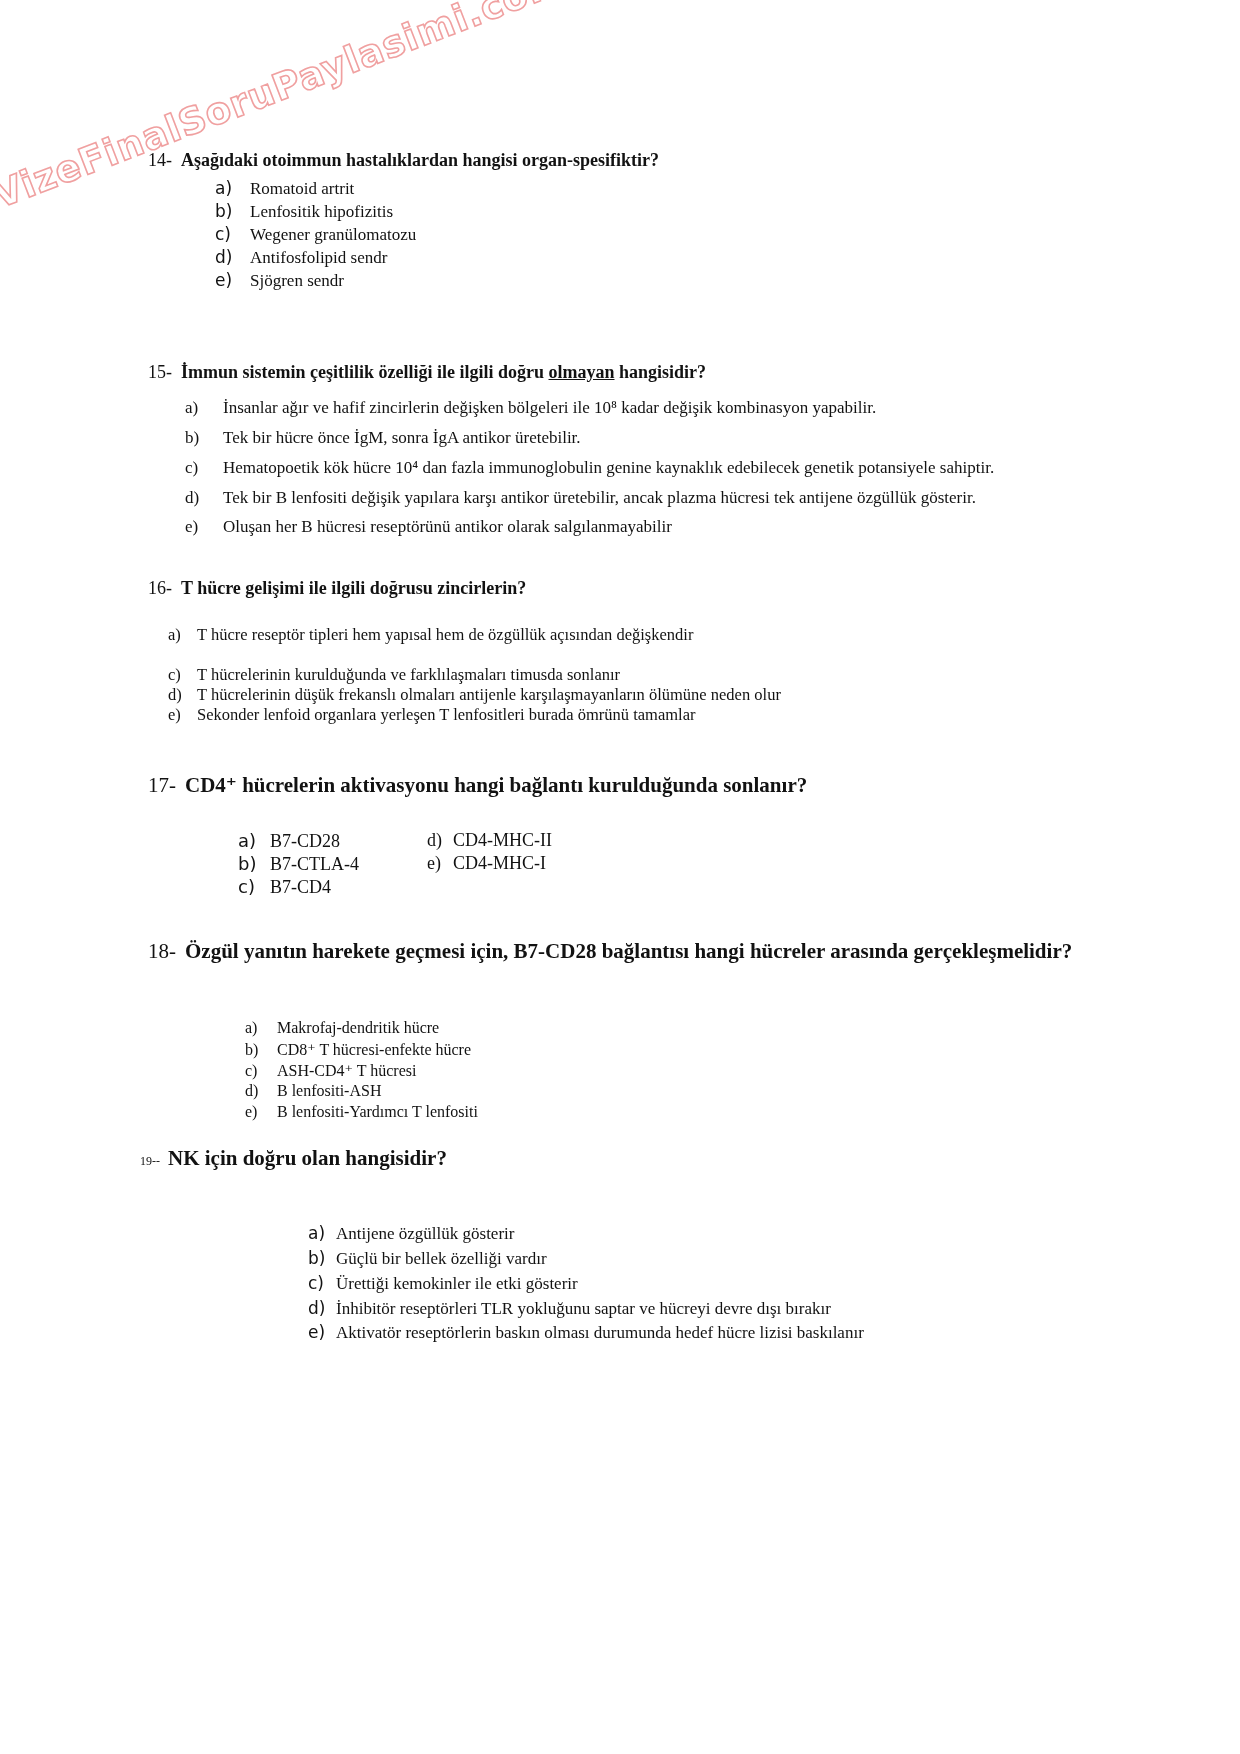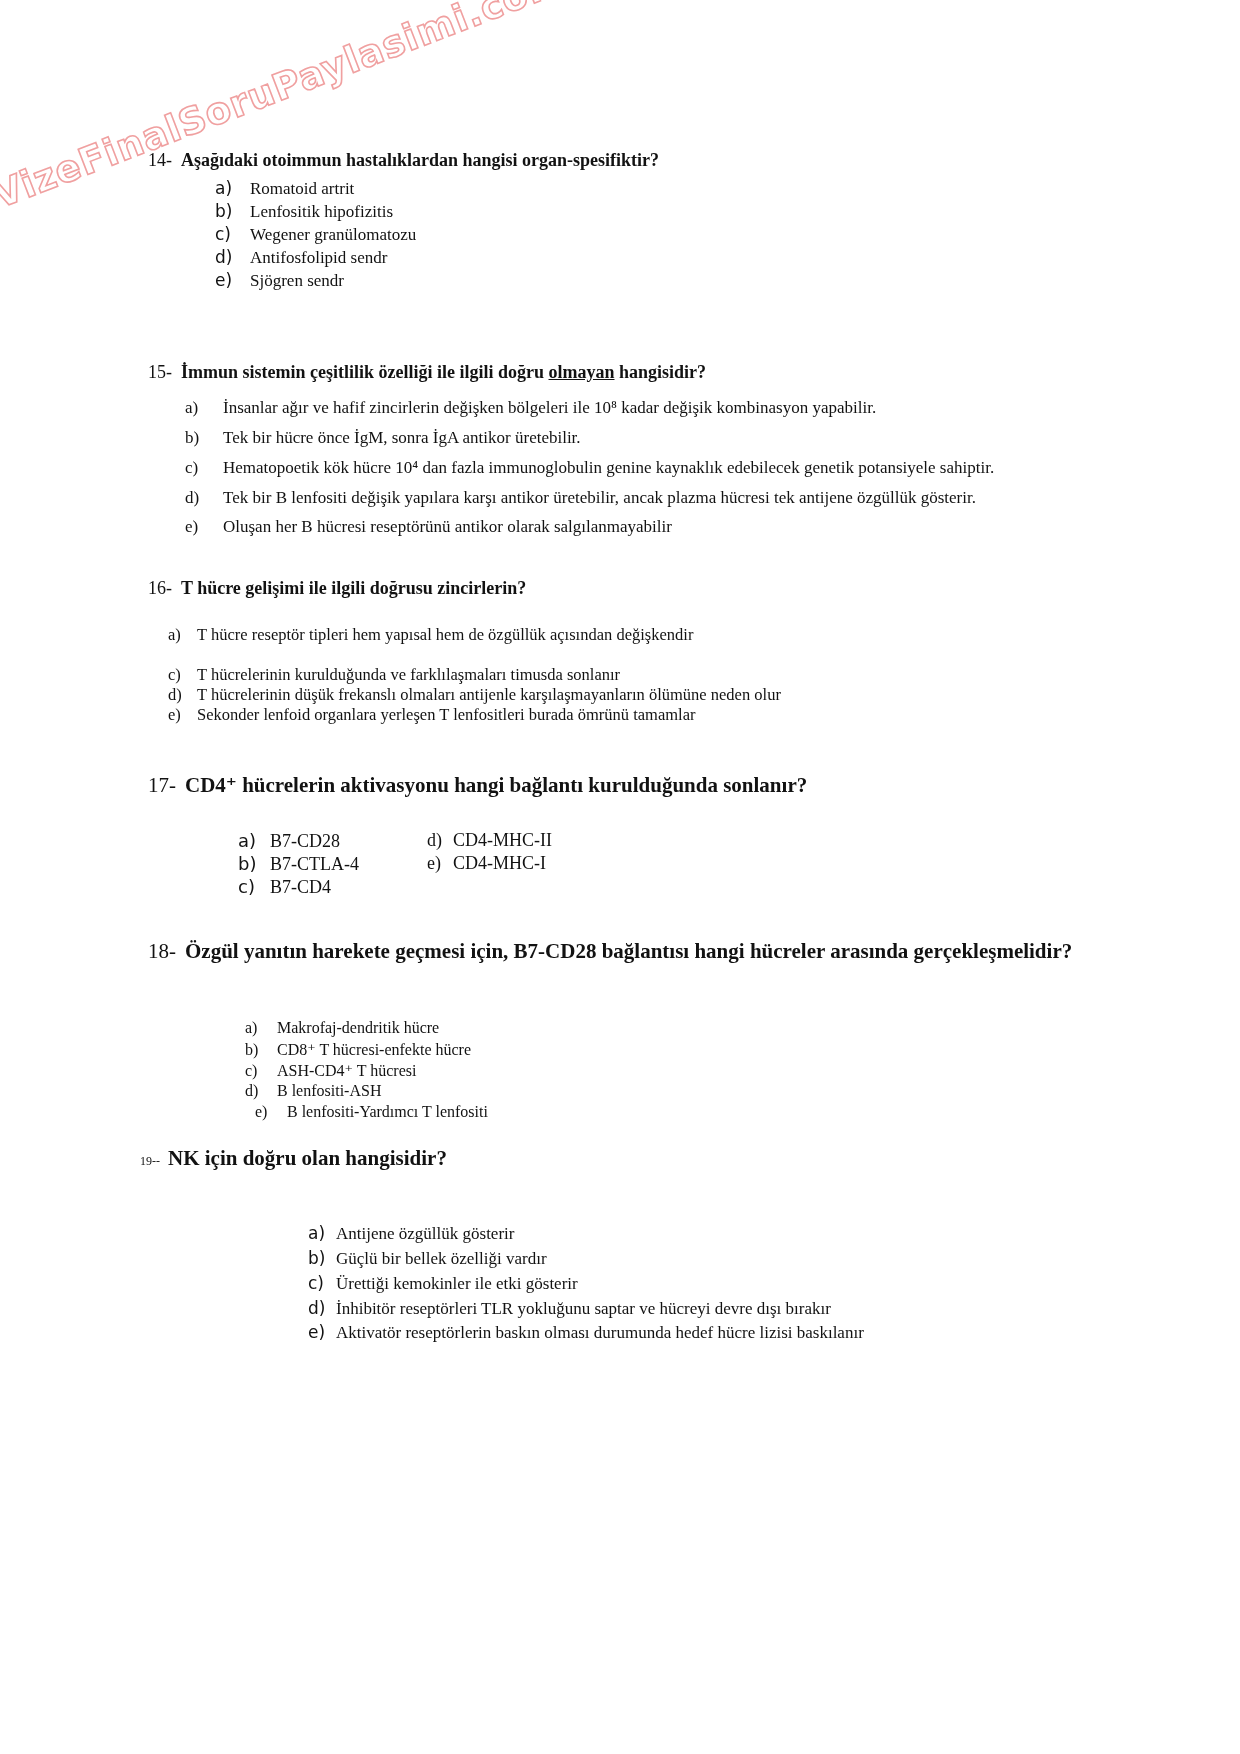--- a/index.html
+++ b/index.html
@@ -94,21 +94,21 @@
   <div class="opt f18" style="left:427px;top:830px"><span class="opt-letter" style="width:26px">d)</span><span>CD4-MHC-II</span></div>
   <div class="opt f18" style="left:427px;top:853px"><span class="opt-letter" style="width:26px">e)</span><span>CD4-MHC-I</span></div>
 
   <div class="q-head size-l" style="left:148px;top:939px">
     <span class="q-num">18-</span><span class="q-title">Özgül yanıtın harekete geçmesi için, B7-CD28 bağlantısı hangi hücreler arasında gerçekleşmelidir?</span>
   </div>
   <div class="opt f175" style="left:245px;top:1019px"><span class="opt-letter" style="width:32px">a)</span><span>Makrofaj-dendritik hücre</span></div>
   <div class="opt f175" style="left:245px;top:1040px"><span class="opt-letter" style="width:32px">b)</span><span>CD8⁺ T hücresi-enfekte hücre</span></div>
   <div class="opt f175" style="left:245px;top:1061px"><span class="opt-letter" style="width:32px">c)</span><span>ASH-CD4⁺ T hücresi</span></div>
   <div class="opt f175" style="left:245px;top:1082px"><span class="opt-letter" style="width:32px">d)</span><span>B lenfositi-ASH</span></div>
-  <div class="opt f175" style="left:255px;top:1103px"><span class="opt-letter" style="width:32px">e)</span><span>B lenfositi-Yardımcı T lenfositi</span></div>
+  <div class="opt f175" style="left:245px;top:1103px"><span class="opt-letter" style="width:32px">e)</span><span>B lenfositi-Yardımcı T lenfositi</span></div>
 
   <div class="q-head size-l" style="left:140px;top:1146px">
     <span class="q-num-small">19--</span><span class="q-title">NK için doğru olan hangisidir?</span>
   </div>
   <div class="opt f17" style="left:308px;top:1223px"><span class="opt-letter comic" style="width:28px">a)</span><span>Antijene özgüllük gösterir</span></div>
   <div class="opt f17" style="left:308px;top:1248px"><span class="opt-letter comic" style="width:28px">b)</span><span>Güçlü bir bellek özelliği vardır</span></div>
   <div class="opt f17" style="left:308px;top:1273px"><span class="opt-letter comic" style="width:28px">c)</span><span>Ürettiği kemokinler ile etki gösterir</span></div>
   <div class="opt f17" style="left:308px;top:1298px"><span class="opt-letter comic" style="width:28px">d)</span><span>İnhibitör reseptörleri TLR yokluğunu saptar ve hücreyi devre dışı bırakır</span></div>
   <div class="opt f17" style="left:308px;top:1322px"><span class="opt-letter comic" style="width:28px">e)</span><span>Aktivatör reseptörlerin baskın olması durumunda hedef hücre lizisi baskılanır</span></div>
 

